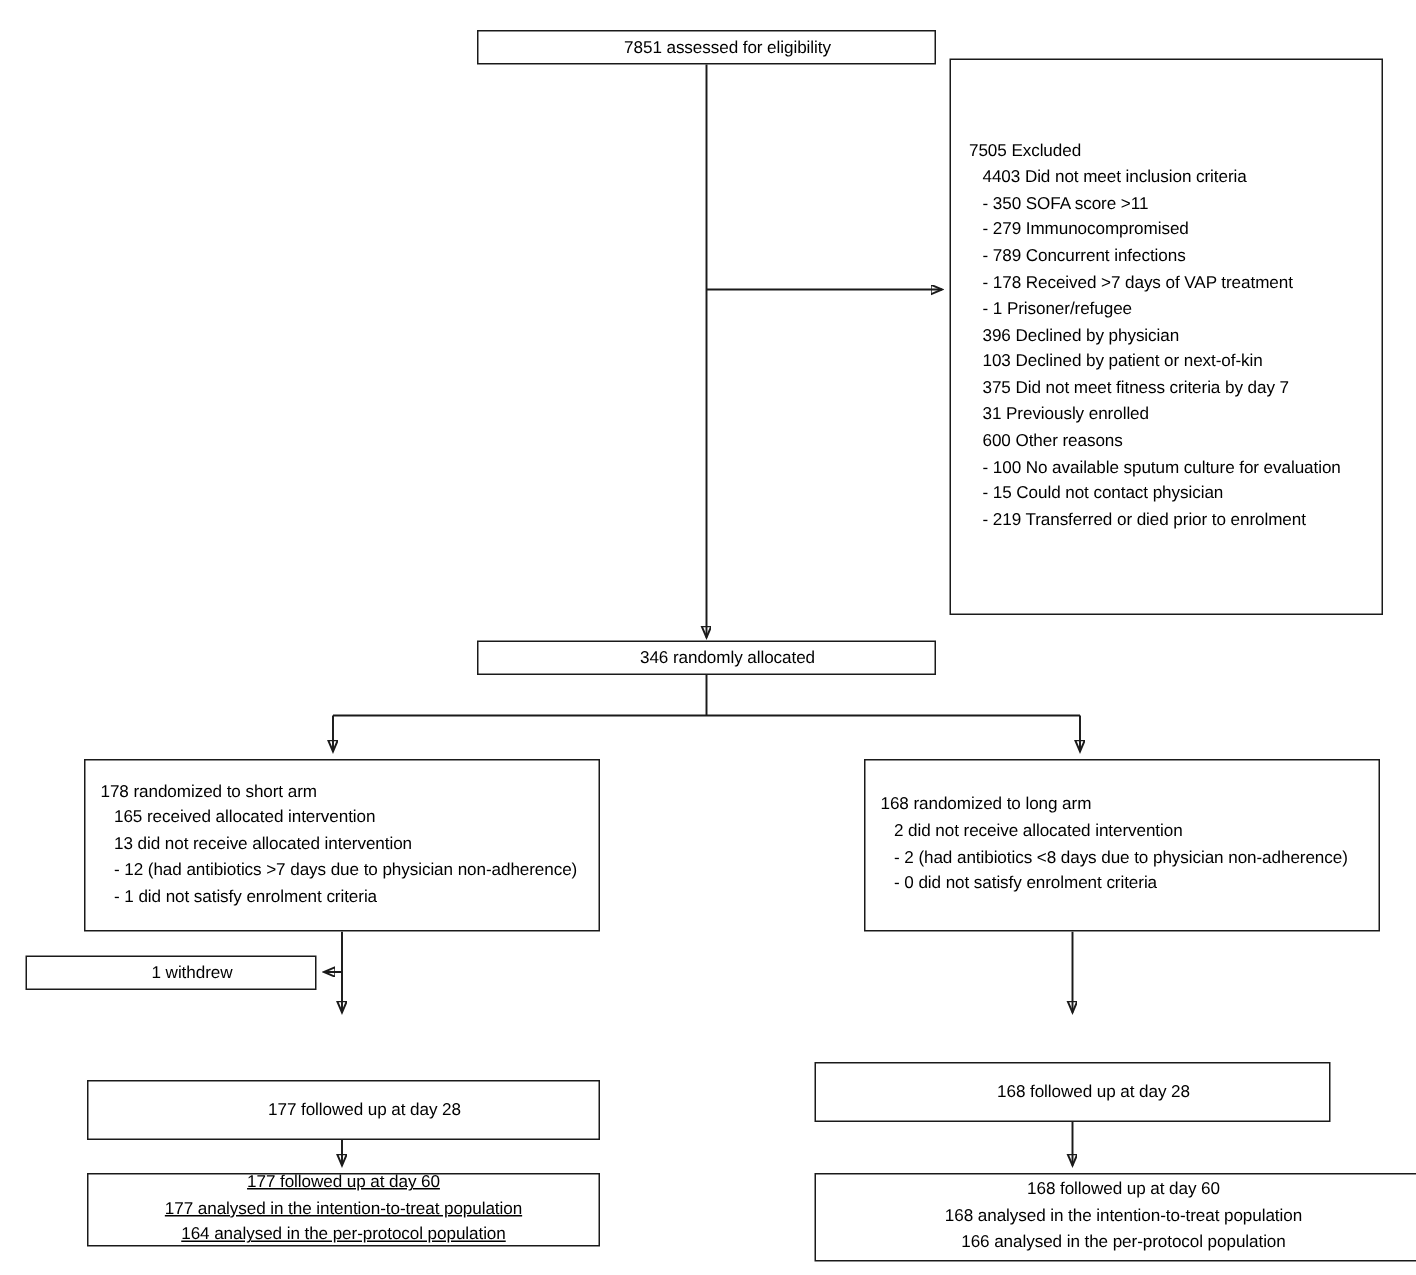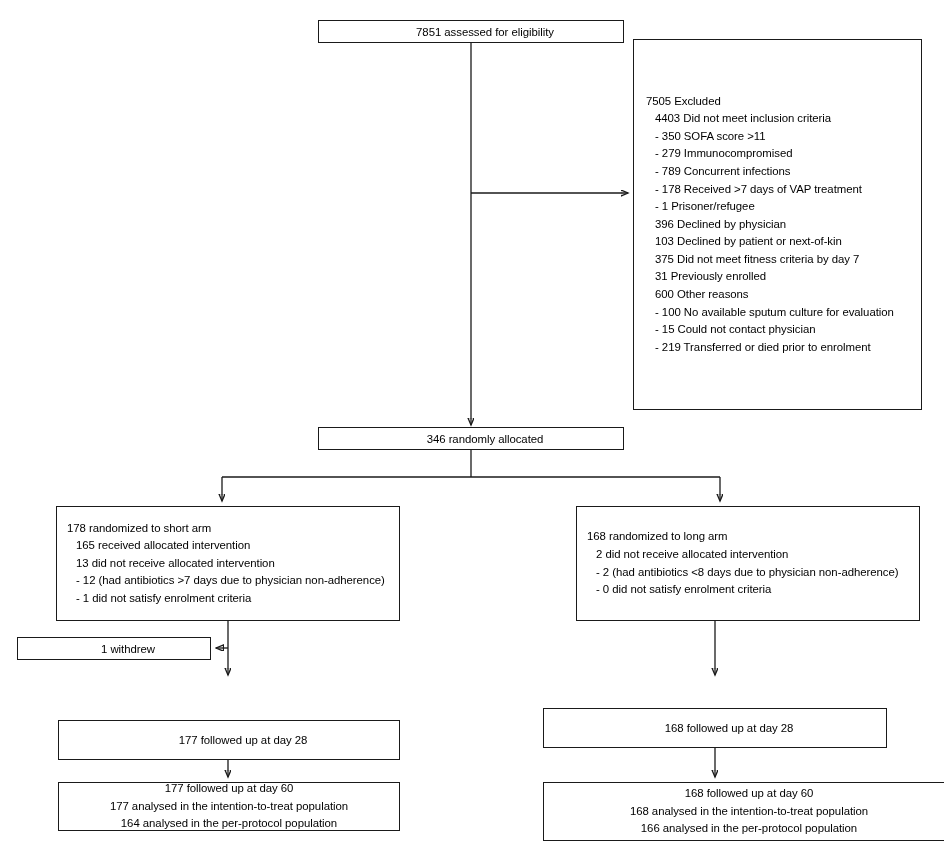--- a/index.html
+++ b/index.html
@@ -164,21 +164,21 @@
   </div>
 
   <div class="box box-center" style="left:58px; top:680px; width:342px; height:40px;margin-top:40px;">
     <span class="single-line">177 followed up at day 28</span>
   </div>
 
   <div class="box box-center" style="left:543px; top:680px; width:344px; height:40px;margin-top:28px;">
     <span class="single-line">168 followed up at day 28</span>
   </div>
 
-  <div class="box box-lines center-lines" style="left:58px; top:782px; width:342px; height:49px;">
+  <div class="box box-lines center-lines" style="left:58px; top:782px; width:342px; height:49px;text-decoration:underline;">
     <div style="width:100%; text-align:center;">
       <div class="line">177 followed up at day 60</div>
       <div class="line">177 analysed in the intention-to-treat population</div>
       <div class="line">164 analysed in the per-protocol population</div>
     </div>
   </div>
 
   <div class="box box-lines center-lines" style="left:543px; top:782px; width:412px; height:59px;">
     <div style="width:100%; text-align:center;">
       <div class="line">168 followed up at day 60</div>

